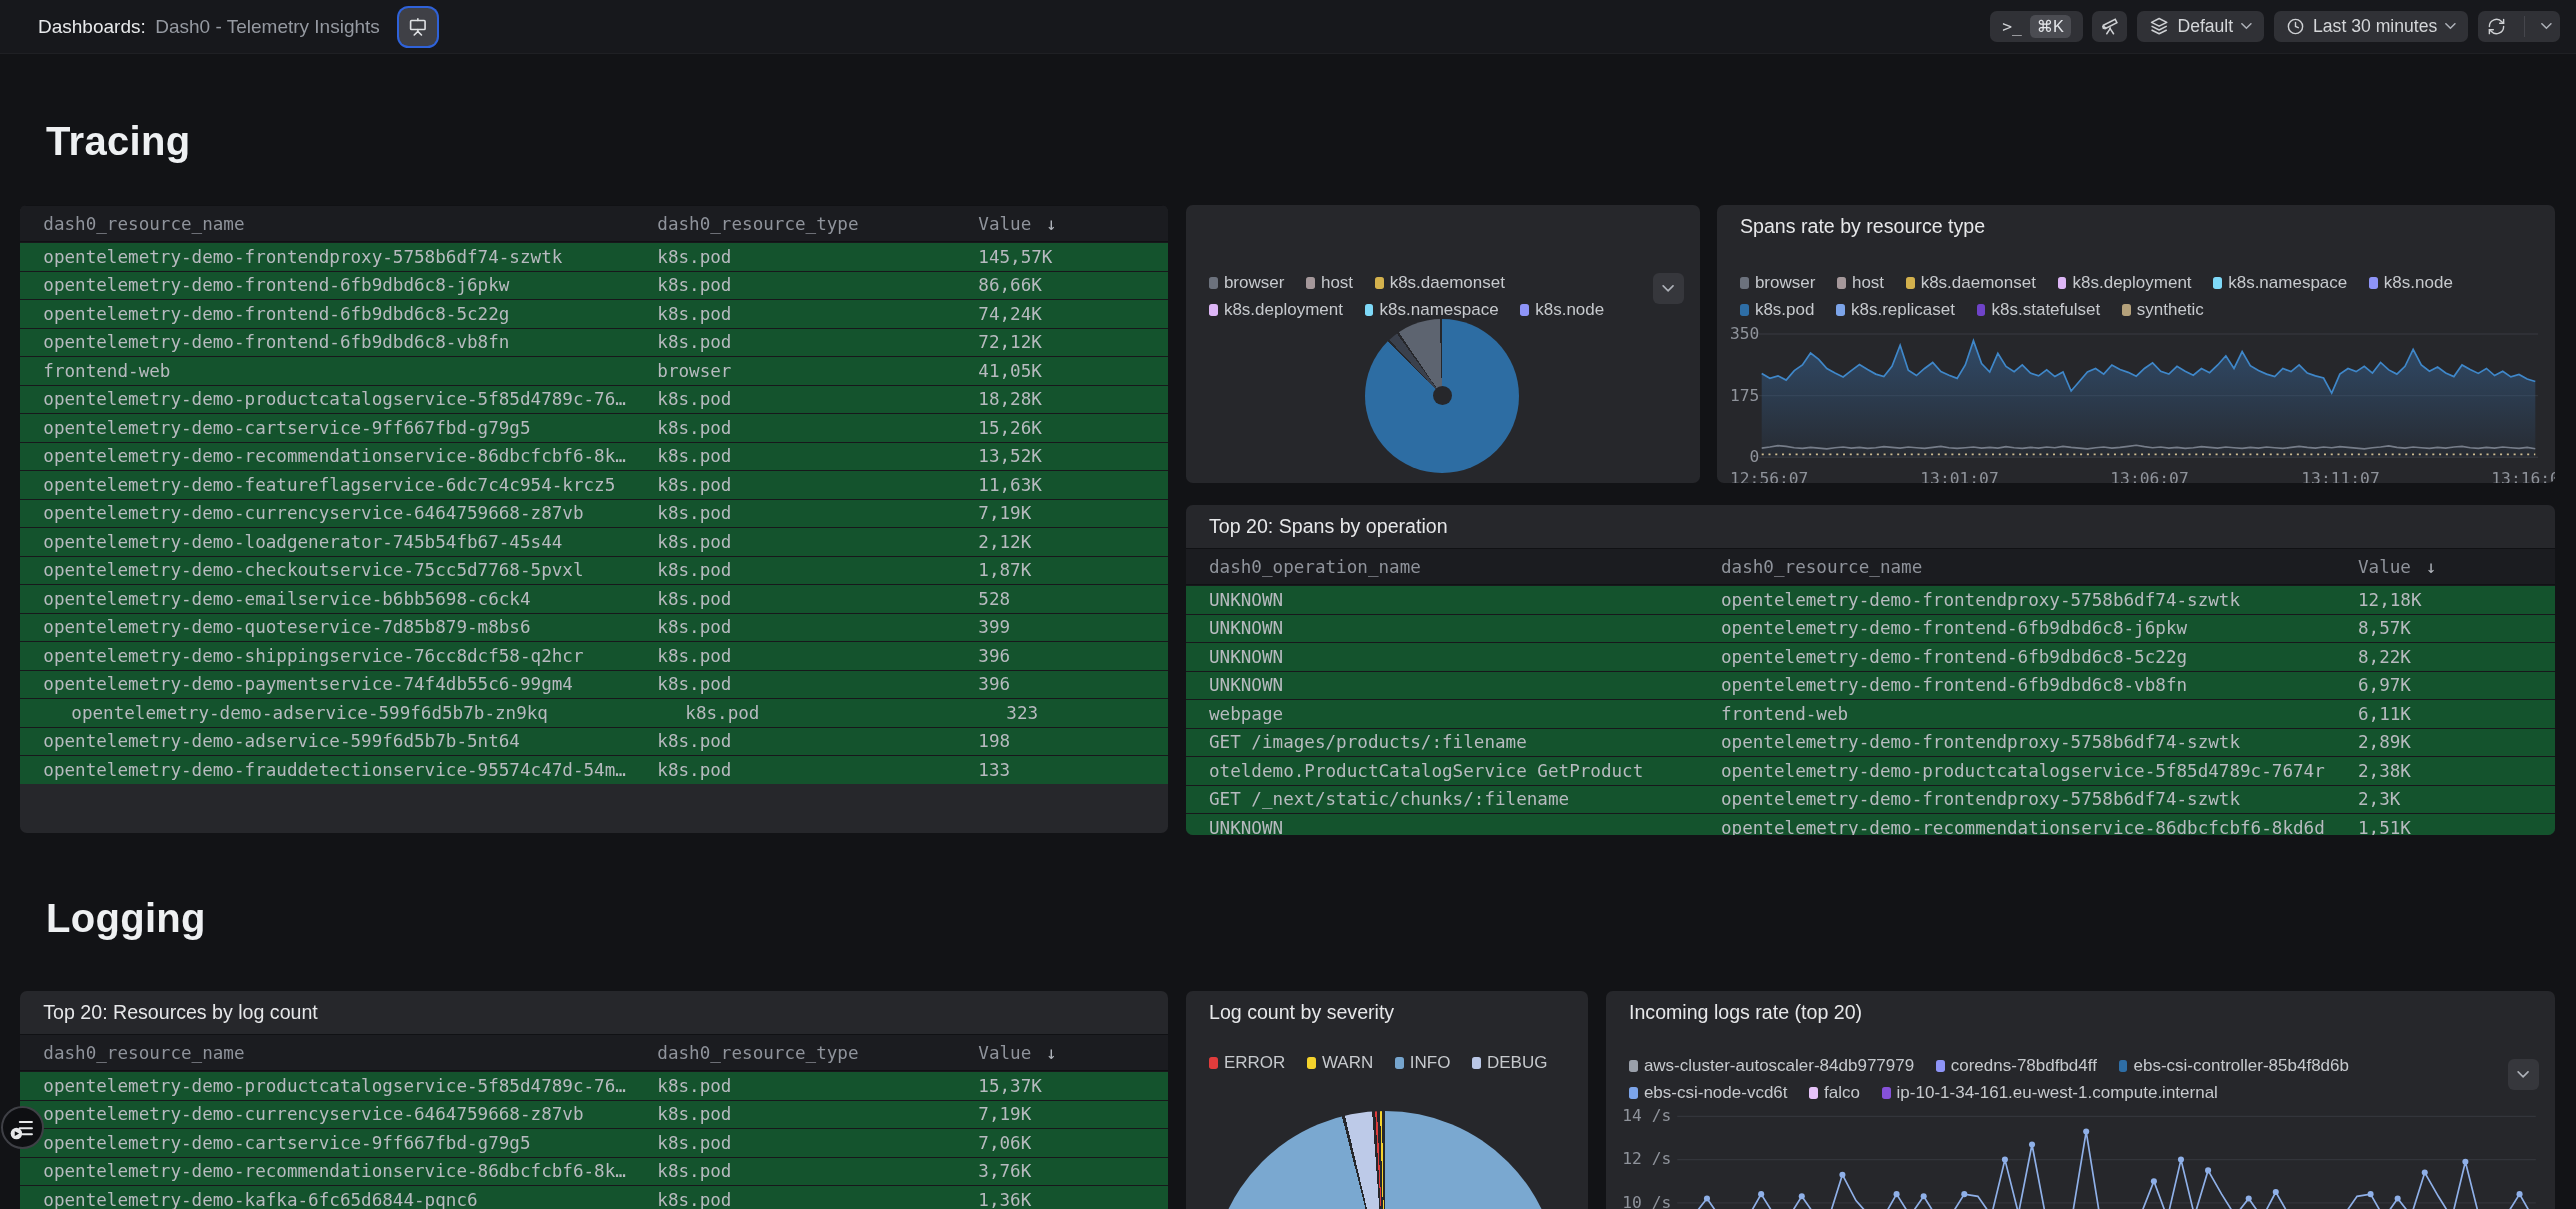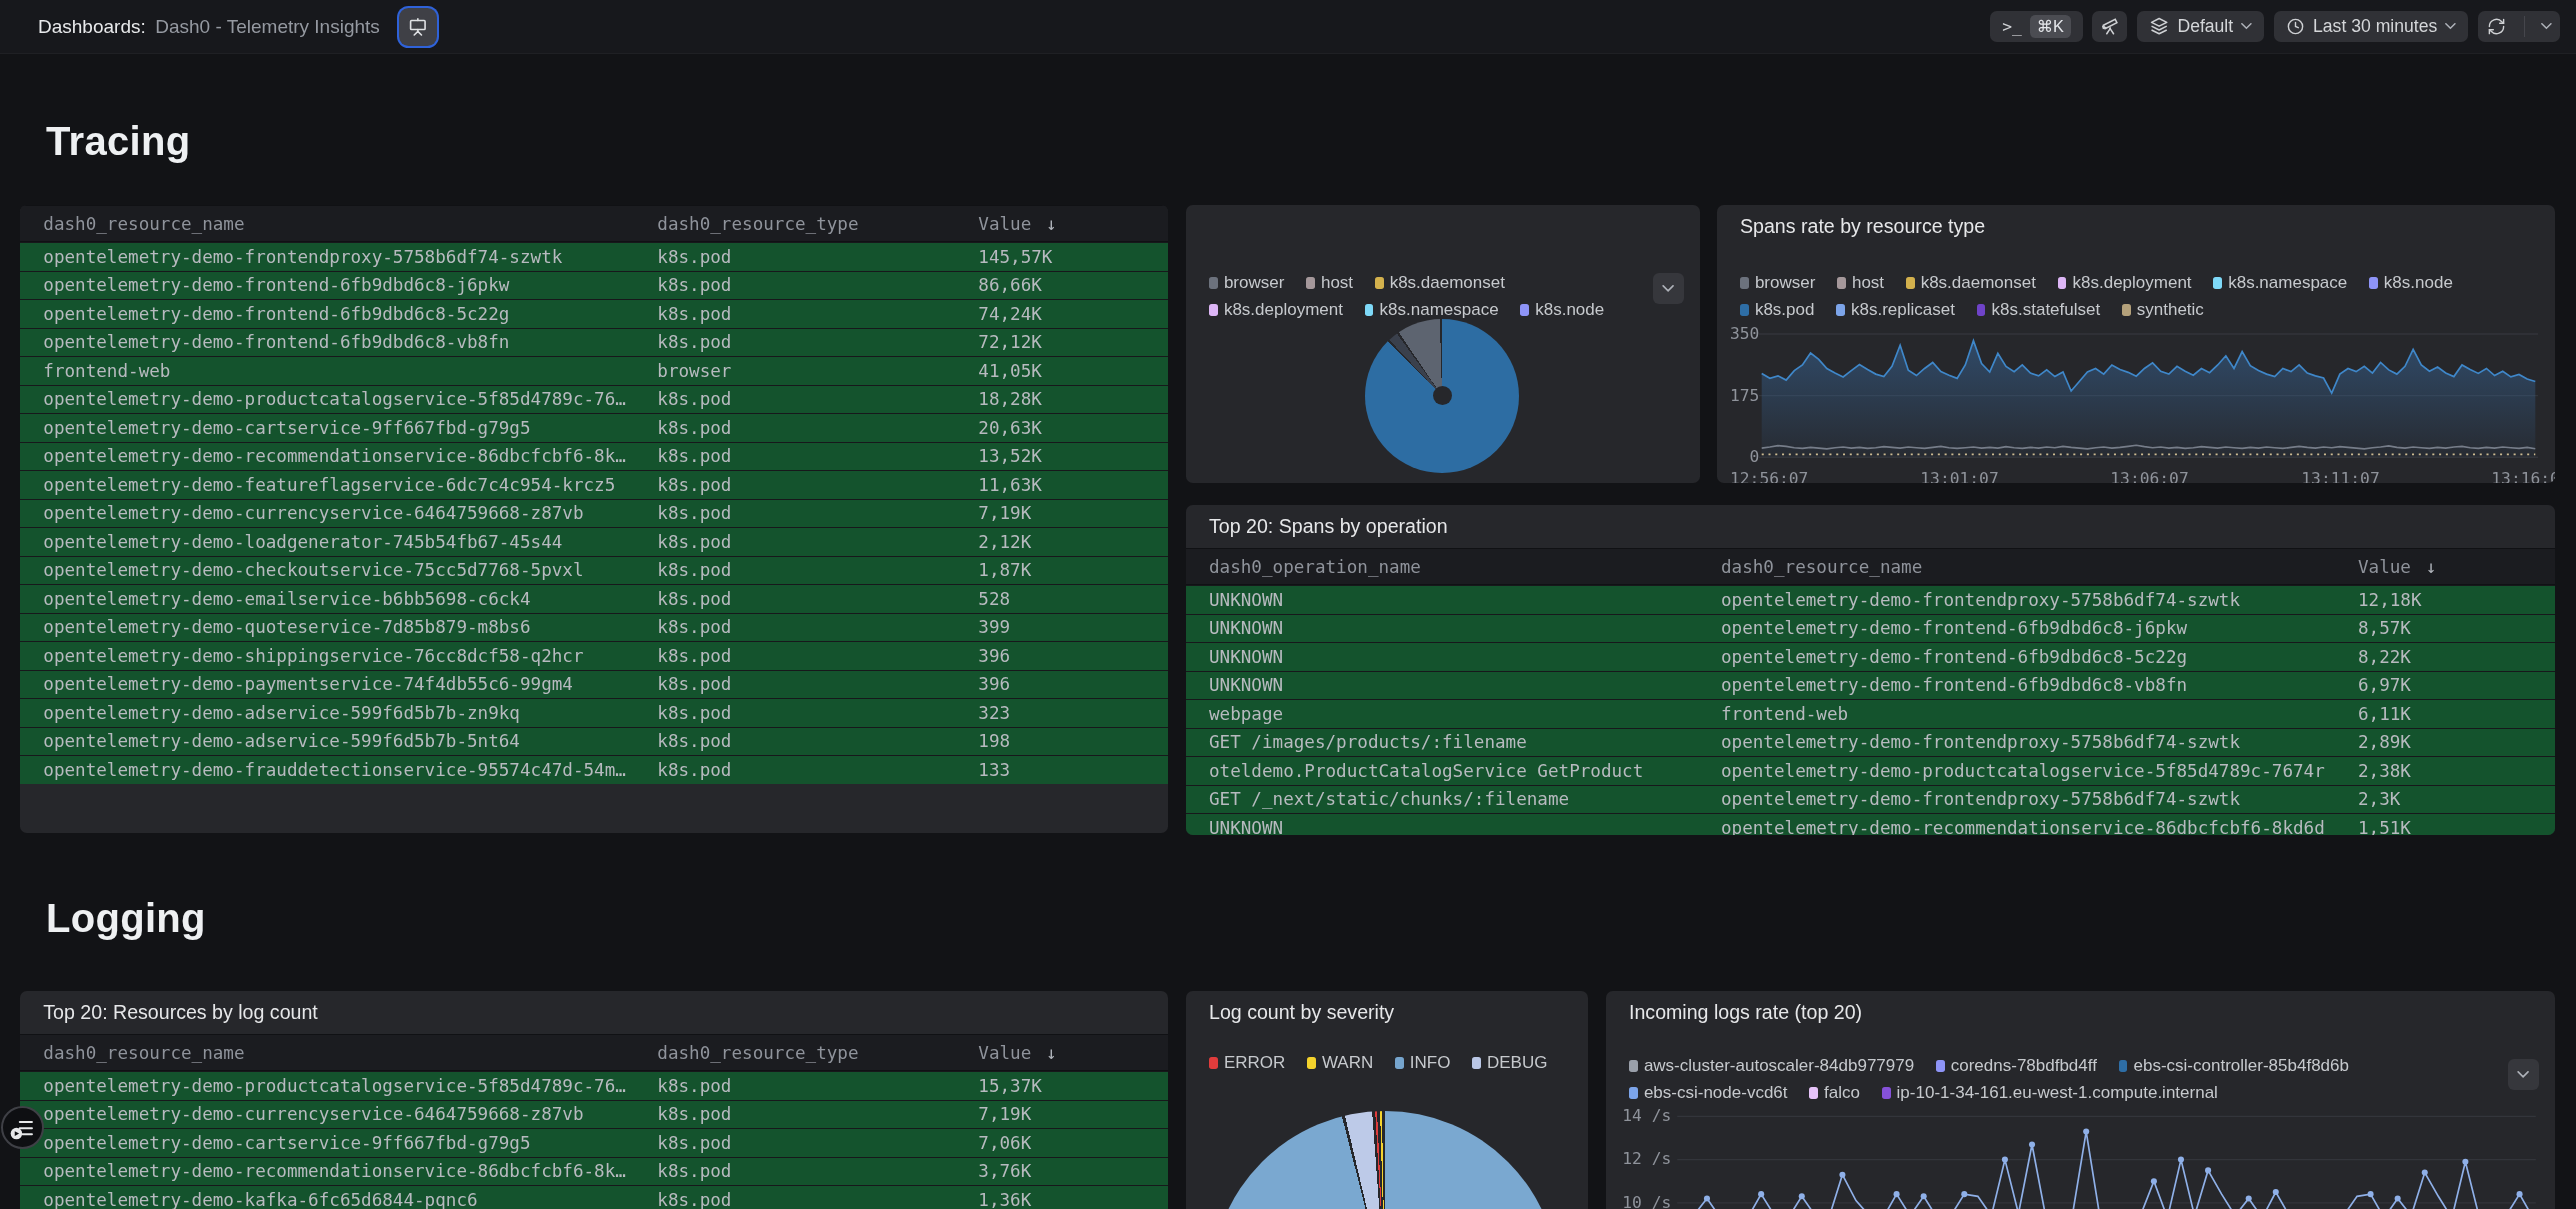--- a/index.html
+++ b/index.html
@@ -169,21 +169,21 @@
           <div class="cell">41,05K</div>
         </div>
         <div class="trow" style="height: 27.5px; grid-template-columns: 614px 321px 1fr;">
           <div class="cell">opentelemetry-demo-productcatalogservice-5f85d4789c-7674r</div>
           <div class="cell">k8s.pod</div>
           <div class="cell">18,28K</div>
         </div>
         <div class="trow" style="height: 27.5px; grid-template-columns: 614px 321px 1fr;">
           <div class="cell">opentelemetry-demo-cartservice-9ff667fbd-g79g5</div>
           <div class="cell">k8s.pod</div>
-          <div class="cell">20,63K</div>
+          <div class="cell">15,26K</div>
         </div>
         <div class="trow" style="height: 27.5px; grid-template-columns: 614px 321px 1fr;">
           <div class="cell">opentelemetry-demo-recommendationservice-86dbcfcbf6-8kd6d</div>
           <div class="cell">k8s.pod</div>
           <div class="cell">13,52K</div>
         </div>
         <div class="trow" style="height: 27.5px; grid-template-columns: 614px 321px 1fr;">
           <div class="cell">opentelemetry-demo-featureflagservice-6dc7c4c954-krcz5</div>
           <div class="cell">k8s.pod</div>
           <div class="cell">11,63K</div>
@@ -216,21 +216,21 @@
         <div class="trow" style="height: 27.5px; grid-template-columns: 614px 321px 1fr;">
           <div class="cell">opentelemetry-demo-shippingservice-76cc8dcf58-q2hcr</div>
           <div class="cell">k8s.pod</div>
           <div class="cell">396</div>
         </div>
         <div class="trow" style="height: 27.5px; grid-template-columns: 614px 321px 1fr;">
           <div class="cell">opentelemetry-demo-paymentservice-74f4db55c6-99gm4</div>
           <div class="cell">k8s.pod</div>
           <div class="cell">396</div>
         </div>
-        <div class="trow" style="height: 27.5px; grid-template-columns: 614px 321px 1fr;">
+        <div class="trow" style="height: 27.5px; grid-template-columns: 614px 321px 1fr; padding-left: 28px;">
           <div class="cell">opentelemetry-demo-adservice-599f6d5b7b-zn9kq</div>
           <div class="cell">k8s.pod</div>
           <div class="cell">323</div>
         </div>
         <div class="trow" style="height: 27.5px; grid-template-columns: 614px 321px 1fr;">
           <div class="cell">opentelemetry-demo-adservice-599f6d5b7b-5nt64</div>
           <div class="cell">k8s.pod</div>
           <div class="cell">198</div>
         </div>
         <div class="trow" style="height: 27.5px; grid-template-columns: 614px 321px 1fr;">

